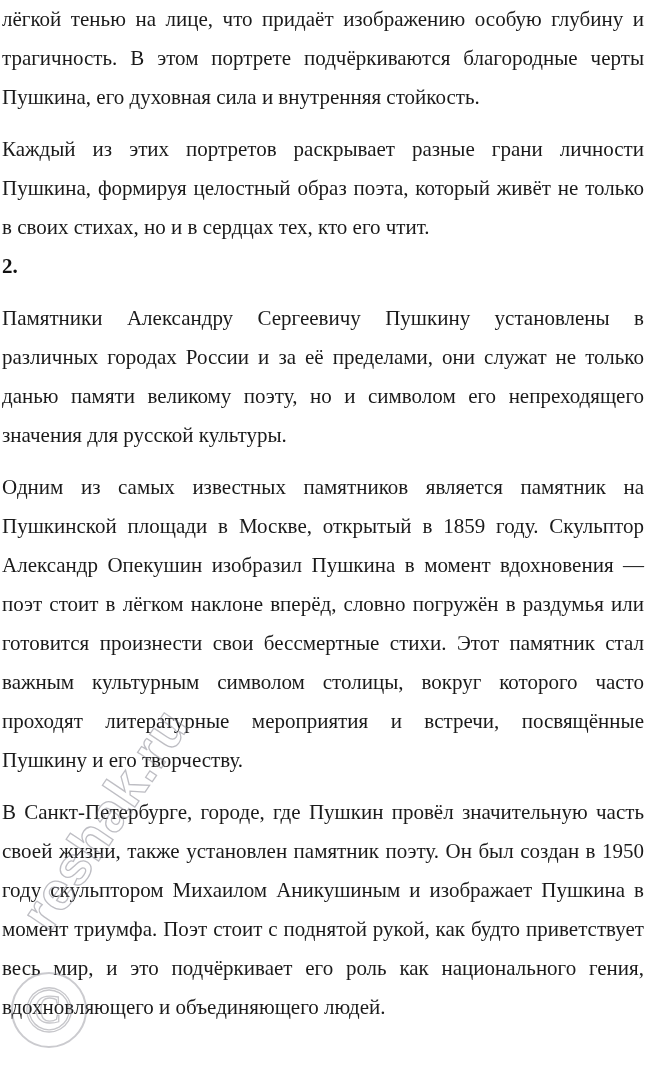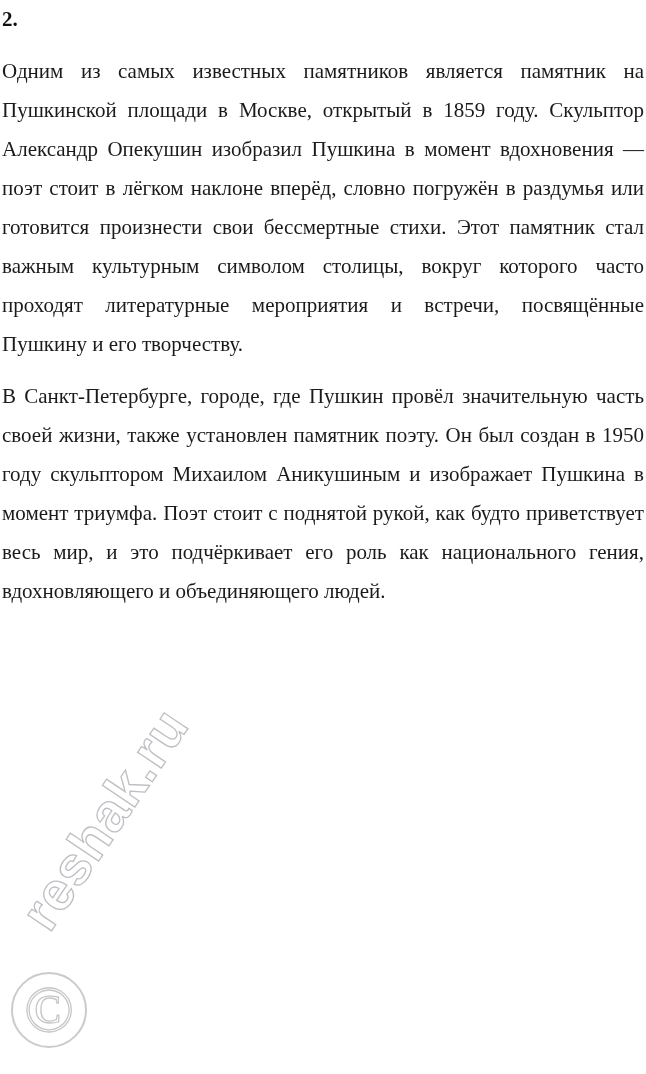--- a/index.html
+++ b/index.html
@@ -104,25 +104,28 @@
     -webkit-text-stroke: 1.3px rgba(130,130,140,0.45);
   }
 </style>
 </head>
 <body>
 
 <div class="page">
 
   <div class="content">
 
+    <p class="para">лёгкой тенью на лице, что придаёт изображению особую глубину и трагичность. В этом портрете подчёркиваются благородные черты Пушкина, его духовная сила и внутренняя стойкость.</p>
 
+    <p class="para spaced-top">Каждый из этих портретов раскрывает разные грани личности Пушкина, формируя целостный образ поэта, который живёт не только в своих стихах, но и в сердцах тех, кто его чтит.</p>
 
     <p class="heading num-heading">2.</p>
 
 
+    <p class="para spaced-top">Памятники Александру Сергеевичу Пушкину установлены в различных городах России и за её пределами, они служат не только данью памяти великому поэту, но и символом его непреходящего значения для русской культуры.</p>
 
     <p class="para spaced-top">Одним из самых известных памятников является памятник на Пушкинской площади в Москве, открытый в 1859 году. Скульптор Александр Опекушин изобразил Пушкина в момент вдохновения — поэт стоит в лёгком наклоне вперёд, словно погружён в раздумья или готовится произнести свои бессмертные стихи. Этот памятник стал важным культурным символом столицы, вокруг которого часто проходят литературные мероприятия и встречи, посвящённые Пушкину и его творчеству.</p>
 
     <p class="para spaced-top">В Санкт-Петербурге, городе, где Пушкин провёл значительную часть своей жизни, также установлен памятник поэту. Он был создан в 1950 году скульптором Михаилом Аникушиным и изображает Пушкина в момент триумфа. Поэт стоит с поднятой рукой, как будто приветствует весь мир, и это подчёркивает его роль как национального гения, вдохновляющего и объединяющего людей.</p>
 
   </div>
 
   <div class="watermark">
     <div class="wm-text">reshak.ru</div>
     <div class="wm-circle"></div>

